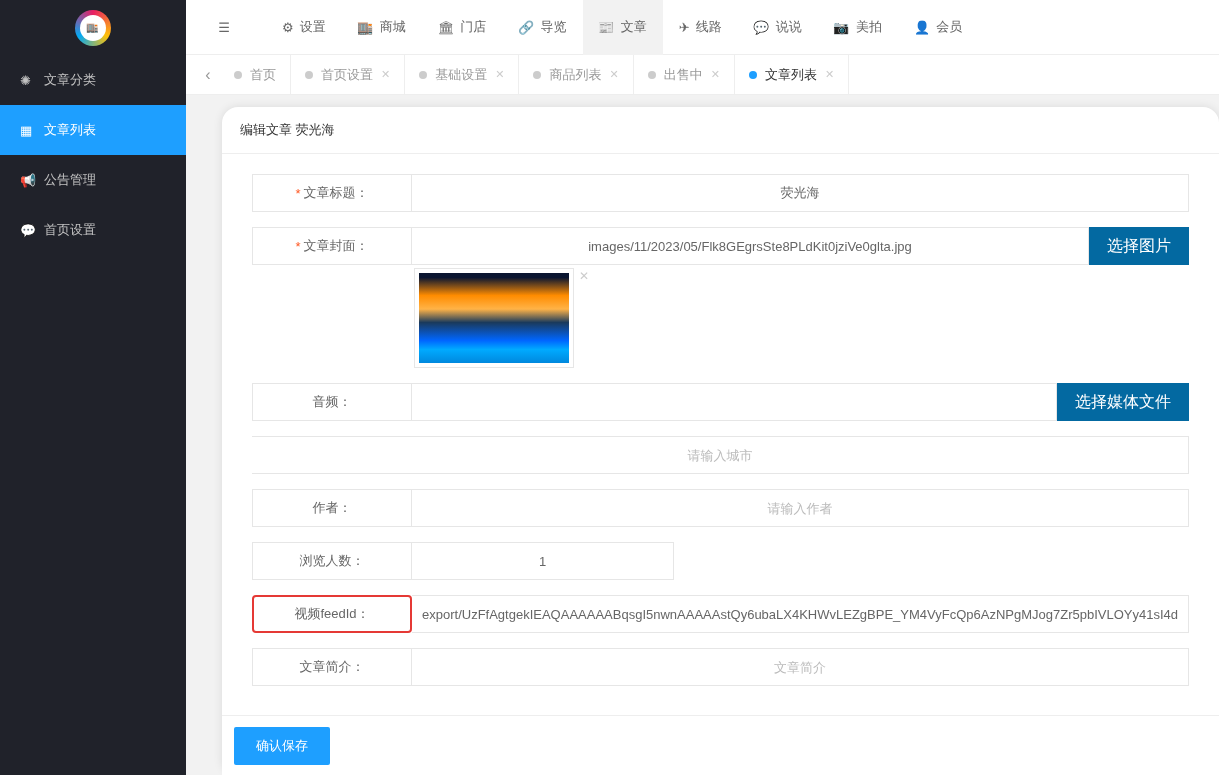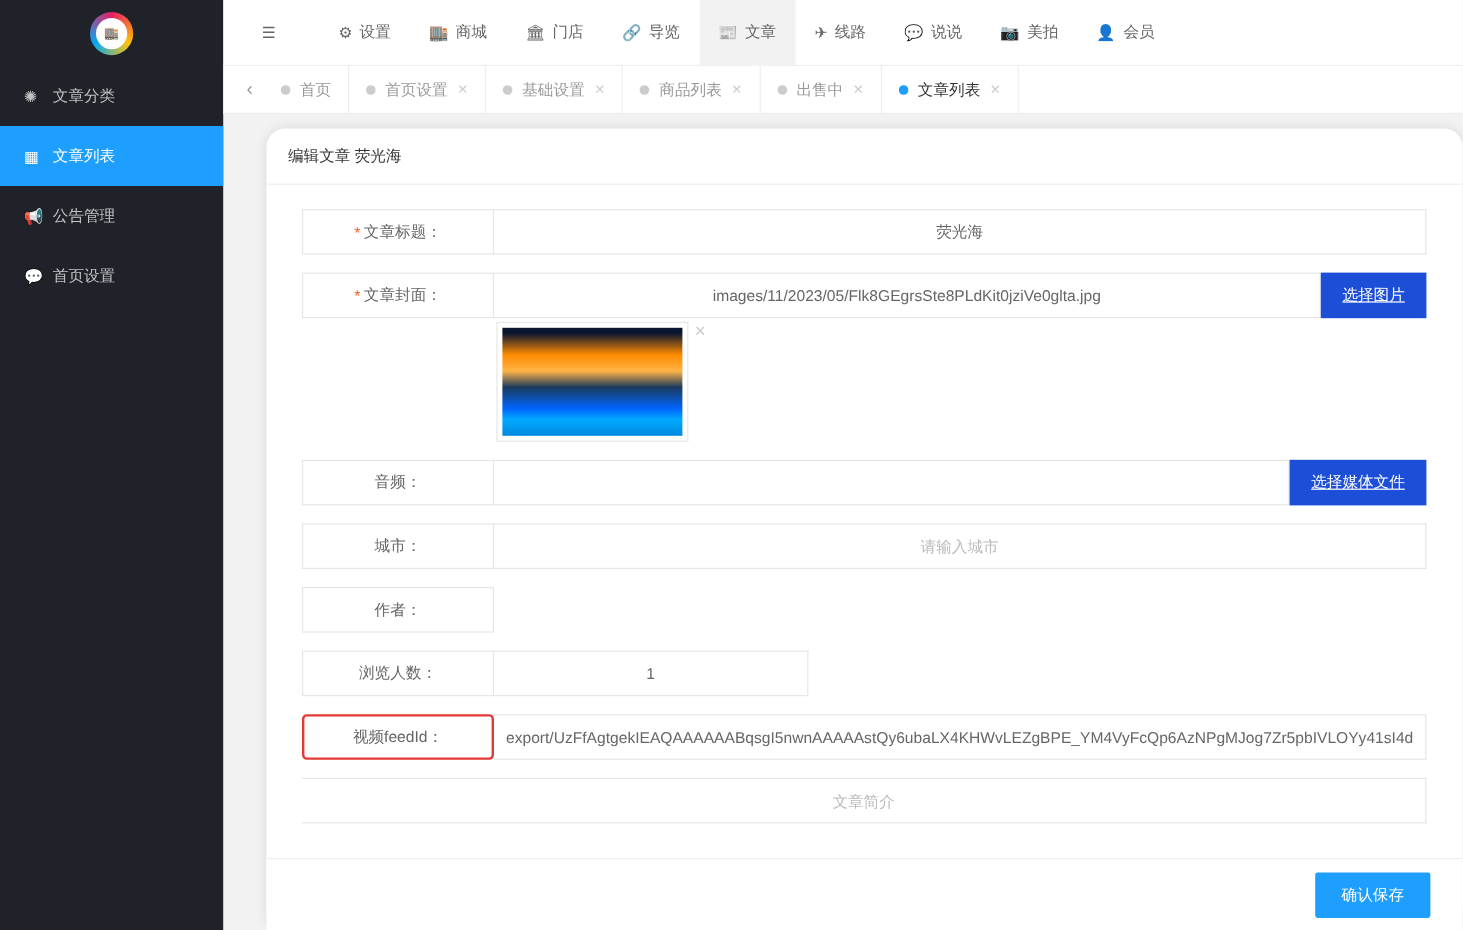--- a/index.html
+++ b/index.html
@@ -38,28 +38,28 @@
 .panel-title { padding: 14px 18px; border-bottom: 1px solid #eee; font-size: 13px; color: #333; }
 
 .form-wrap { flex: 1; overflow-y: auto; padding: 20px 30px; }
 .form-row { display: flex; margin-bottom: 15px; }
 .form-label { width: 160px; min-height: 38px; border: 1px solid #e6e6e6; background: #fff; display: flex; align-items: center; justify-content: center; color: #666; font-size: 13px; }
 .form-label.hl { border: 2px solid #e53935; border-radius: 4px; text-align: right; }
 .required { color: #ff5722; margin-right: 3px; }
 .form-ctrl { flex: 1; display: flex; gap: 0; }
 .form-ctrl input[type=text] { flex: 1; height: 38px; border: 1px solid #e6e6e6; border-left: none; padding: 0 10px; font-size: 13px; color: #666; outline: none; text-align: center; }
 .form-ctrl input.short { flex: none; width: 262px; }
-.btn-teal { background: #1d4ed8; color: #fff; border: none; height: 38px; padding: 0 18px; cursor: pointer; font-size: 13px; text-decoration: underline; }
+.btn-teal { background: #0369a1; color: #fff; border: none; height: 38px; padding: 0 18px; cursor: pointer; font-size: 16px; }
 
 .img-preview-row { display: flex; margin-top: -5px; margin-bottom: 15px; padding-left: 162px; }
 .img-preview { border: 1px solid #e6e6e6; padding: 4px; position: relative; }
 .img-thumb { width: 150px; height: 90px; display: block; background: linear-gradient(to bottom, #0a1530 0%, #0a1530 5%, #ff8c00 25%, #ffb347 40%, #1a3a5c 55%, #0066ff 75%, #00aaff 85%, #0088dd 100%); }
 .img-close { position: absolute; right: -16px; top: 0; color: #ccc; cursor: pointer; font-size: 12px; }
 
-.footer-bar { height: 60px; border-top: 1px solid #eee; display: flex; align-items: center; justify-content: flex-end; padding: 0 27px; background: #fff; }
+.footer-bar { height: 60px; border-top: 1px solid #eee; display: flex; align-items: center; padding: 0 12px; background: #fff; }
 .btn-primary { background: #1E9FFF; color: #fff; border: none; height: 38px; padding: 0 22px; cursor: pointer; font-size: 13px; border-radius: 2px; }
 
 input::placeholder { color: #bbb; }
 </style>
 </head>
 <body>
 
 <div class="app">
   <div class="sidebar">
     <div class="logo">
@@ -199,31 +199,31 @@
           <div class="form-label">
               <span>音频：</span>
             </div>
           <div class="form-ctrl">
             <input type="text" value="" style="">
             <button class="btn-teal">选择媒体文件</button>
           </div>
         </div>
 
         <div class="form-row">
-          <div class="form-label">
-              <span>城市：</span>
-            </div>
           <div class="form-ctrl">
               <input type="text" placeholder="请输入城市" style="">
             </div>
         </div>
 
         <div class="form-row">
           <div class="form-label">
               <span>作者：</span>
+            </div>
+          <div class="form-ctrl">
+              <input type="text" placeholder="请输入作者" style="">
             </div>
         </div>
 
         <div class="form-row">
           <div class="form-label">
               <span>浏览人数：</span>
             </div>
           <div class="form-ctrl">
               <input type="text" class="short" value="1" style="">
             </div>
@@ -232,20 +232,23 @@
         <div class="form-row">
           <div class="form-label hl">
               <span>视频feedId：</span>
             </div>
           <div class="form-ctrl">
               <input type="text" value="export/UzFfAgtgekIEAQAAAAAABqsgI5nwnAAAAAstQy6ubaLX4KHWvLEZgBPE_YM4VyFcQp6AzNPgMJog7Zr5pbIVLOYy41sI4ddV" style="">
             </div>
         </div>
 
         <div class="form-row">
+          <div class="form-label">
+              <span>文章简介：</span>
+            </div>
           <div class="form-ctrl">
               <input type="text" placeholder="文章简介" style="">
             </div>
         </div>
 
       </div>
 
       <div class="footer-bar">
         <button class="btn-primary">确认保存</button>
       </div>

